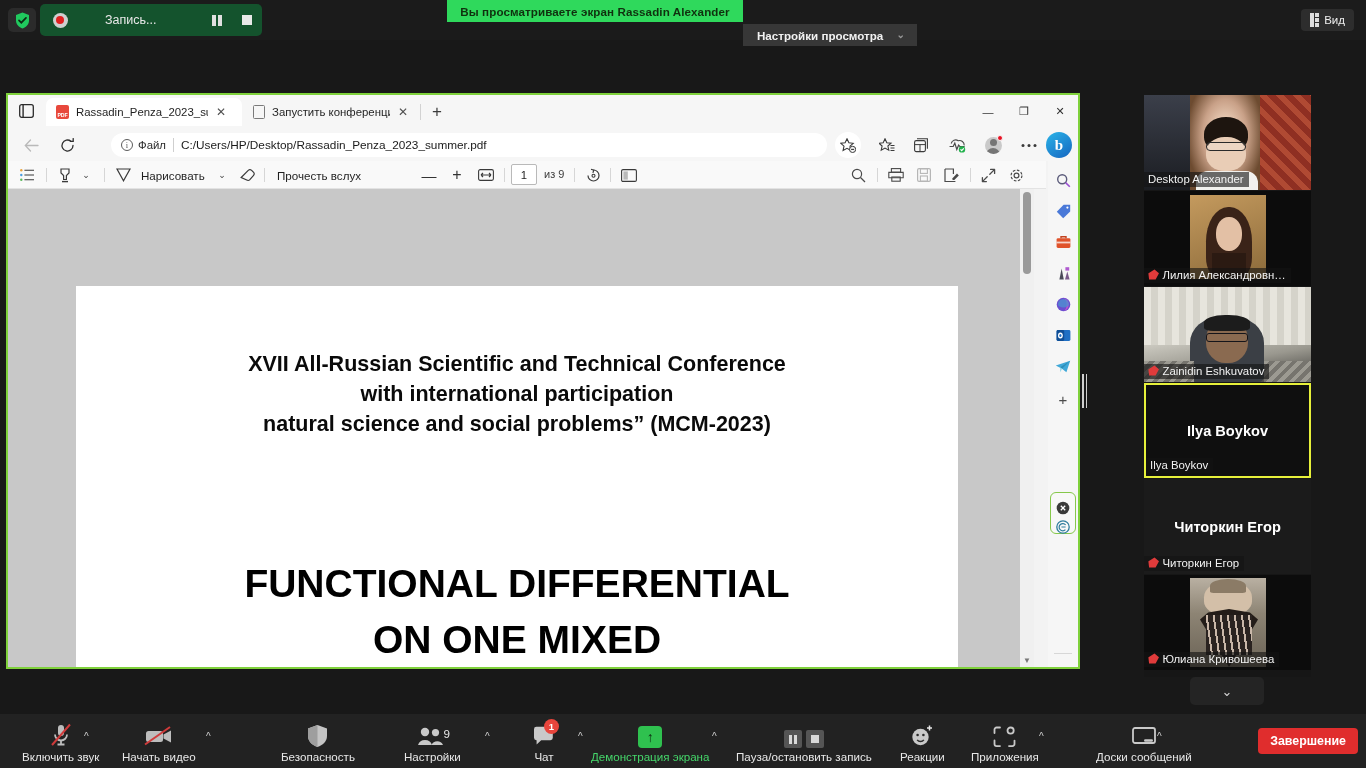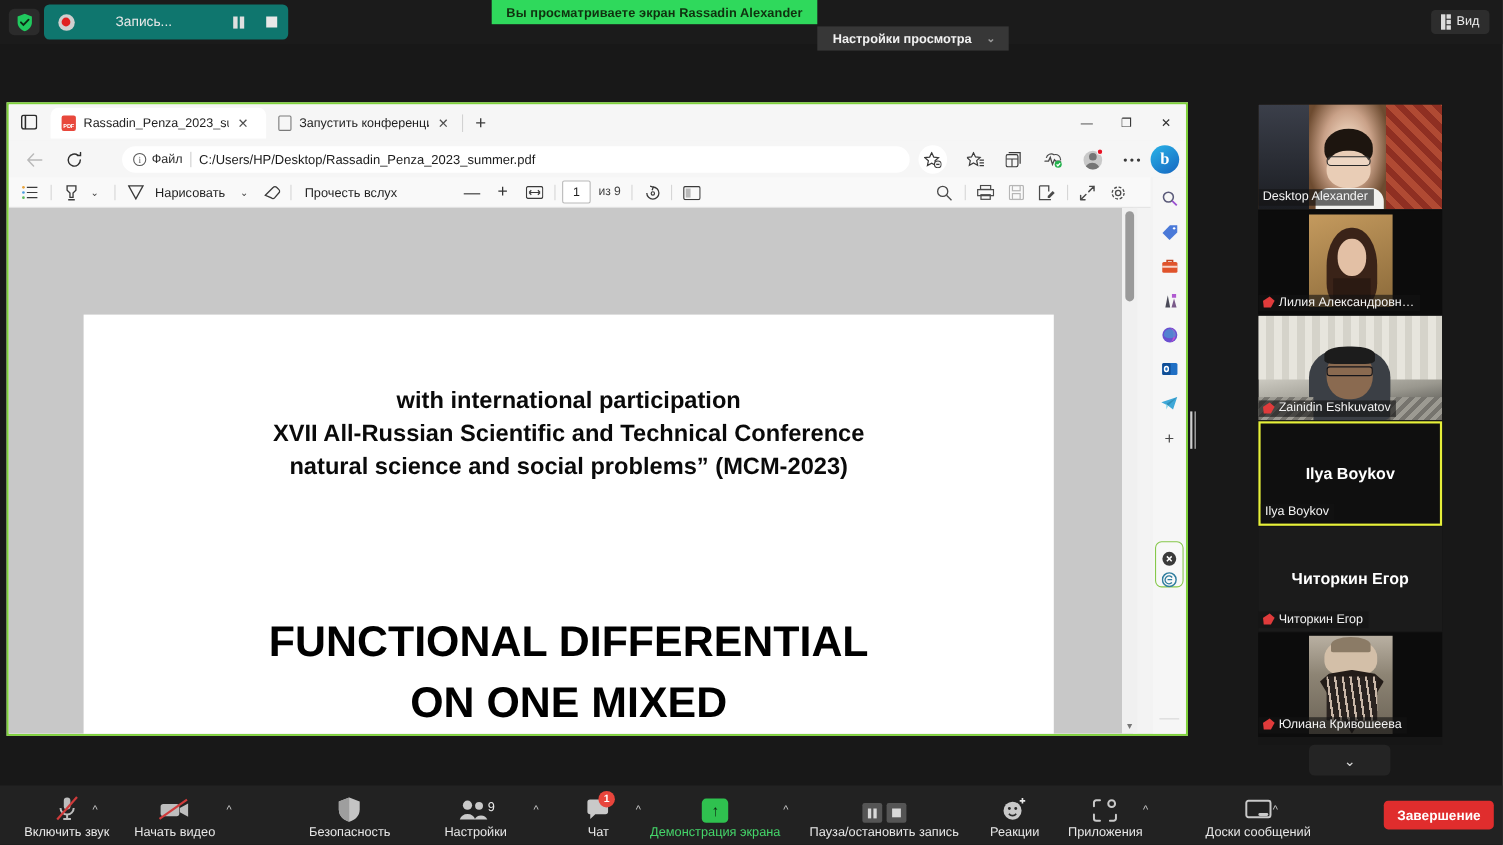--- a/index.html
+++ b/index.html
@@ -13,21 +13,21 @@
 
   
   .topbar { position: absolute; left: 0; top: 0; width: 1366px; height: 40px; background: #1b1b1b; }
   .shield-btn {
     position: absolute; left: 8px; top: 8px; width: 28px; height: 24px;
     background: #2b2b2b; border-radius: 5px;
     display: flex; align-items: center; justify-content: center;
   }
   .rec-pill {
     position: absolute; left: 40px; top: 4px; width: 222px; height: 32px;
-    background: #0f766e; border-radius: 5px; display: flex; align-items: center;
+    background: #14532d; border-radius: 5px; display: flex; align-items: center;
   }
   .rec-dot-wrap { width: 40px; display: flex; align-items: center; justify-content: center; }
   .rec-dot-outer { width: 15px; height: 15px; border-radius: 50%; background: #cfcfcf;
     display: flex; align-items: center; justify-content: center; }
   .rec-dot-inner { width: 8px; height: 8px; border-radius: 50%; background: #e02020; }
   .rec-label { color: #e8e8e8; font-size: 12.5px; flex: 1; padding-left: 25px; }
   .rec-ctl { width: 30px; display: flex; align-items: center; justify-content: center; }
   .ic-pause { display: flex; gap: 2.5px; }
   .ic-pause i { display: block; width: 3.5px; height: 11px; background: #e0e0e0; }
   .ic-stop { width: 10px; height: 10px; background: #e8e8e8; }
@@ -426,22 +426,22 @@
           <svg width="15" height="15" viewBox="0 0 15 15">
               <circle cx="7.5" cy="7.5" r="2.4" fill="none" stroke="#4a4a4a" stroke-width="1.2"></circle>
               <circle cx="7.5" cy="7.5" r="5.4" fill="none" stroke="#4a4a4a" stroke-width="1.2" stroke-dasharray="2.6 1.6"></circle>
             </svg>
         </div>
       </div>
 
       <div class="pdf-area">
         <div class="pdf-page">
           <div class="pdf-conf">
+            <div>XVII All-Russian Scientific and Technical Conference</div>
             <div>with international participation</div>
-            <div>XVII All-Russian Scientific and Technical Conference</div>
             <div>natural science and social problems” (MCM-2023)</div>
           </div>
           <div class="pdf-title">
             <div>FUNCTIONAL DIFFERENTIAL</div>
             <div>ON ONE MIXED</div>
 
           </div>
         </div>
       </div>
 

